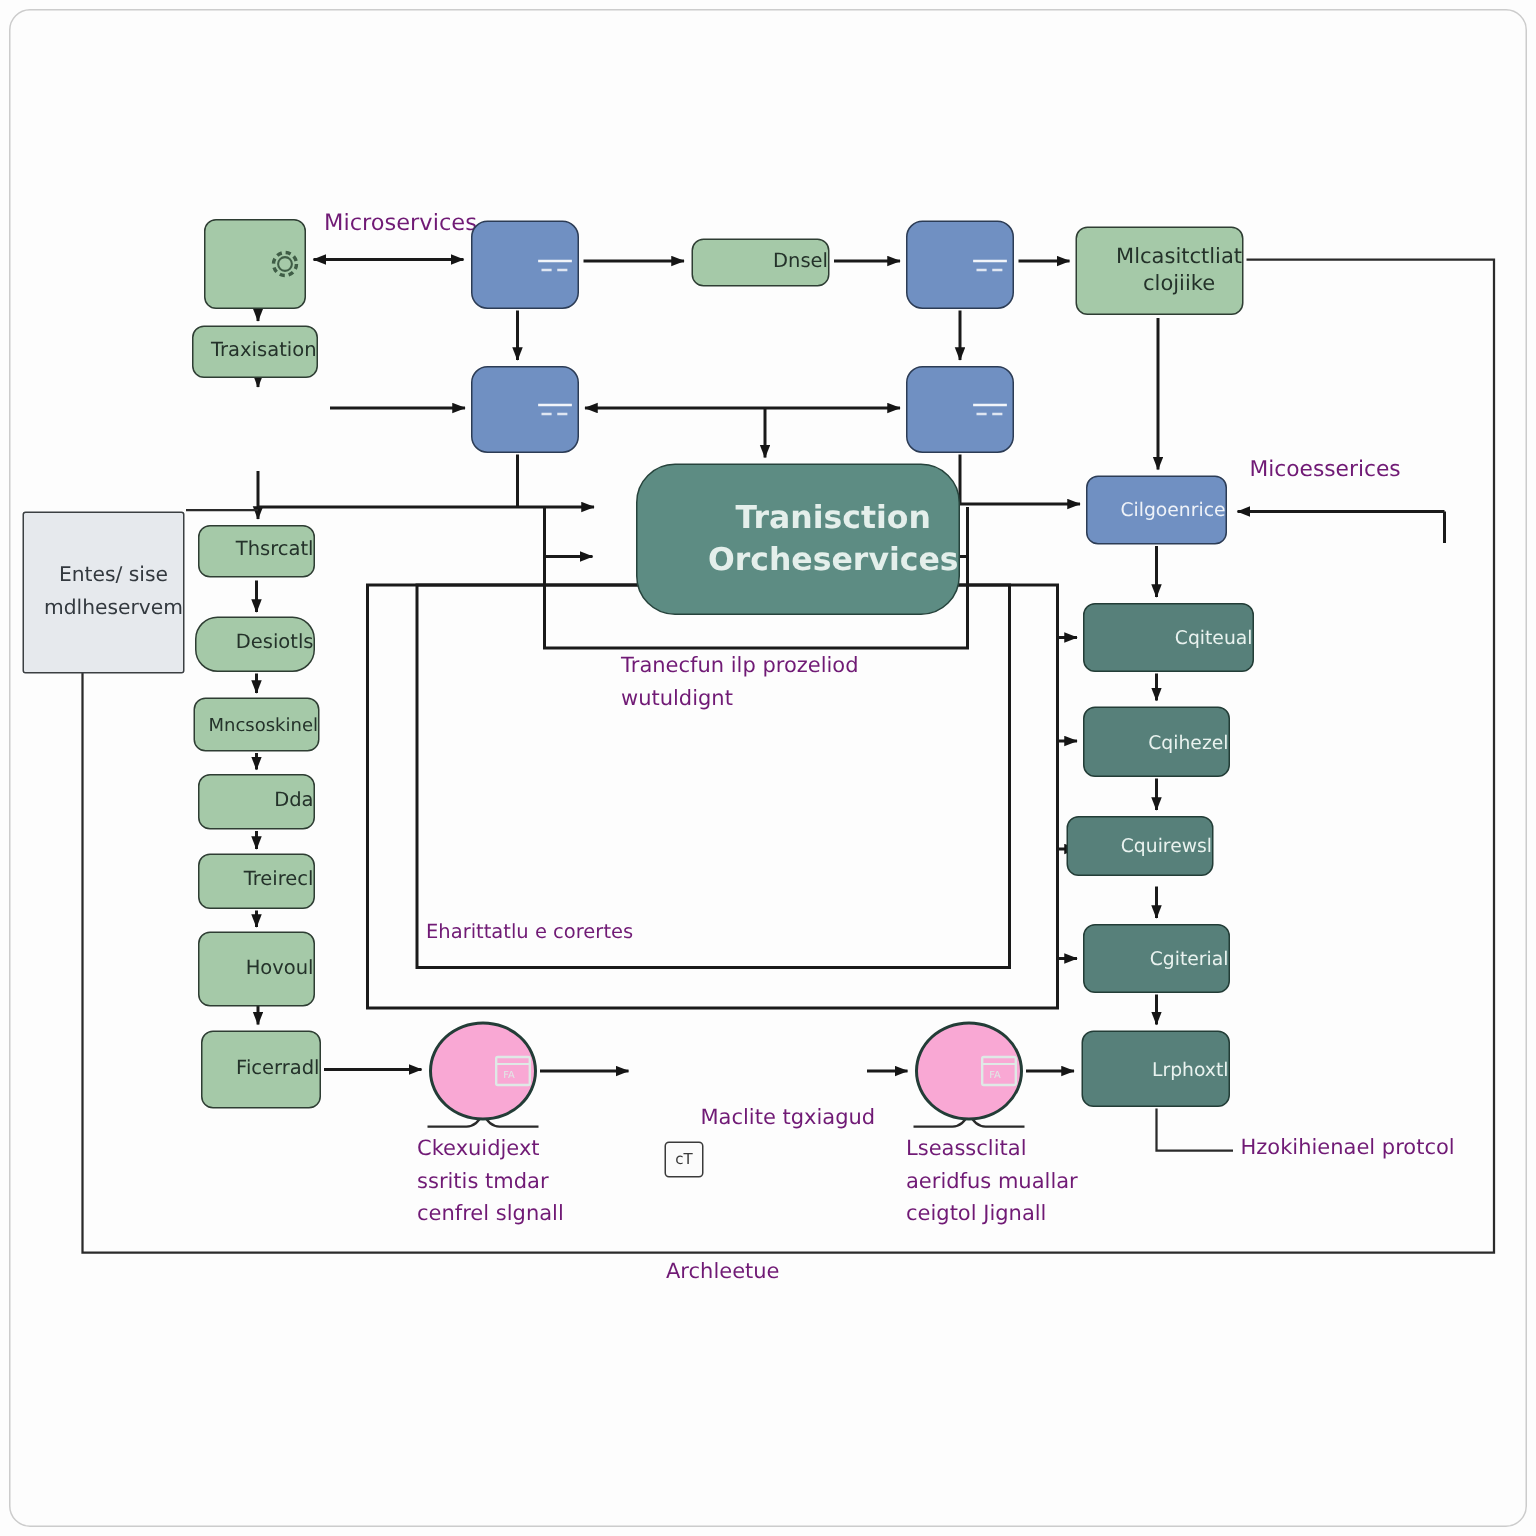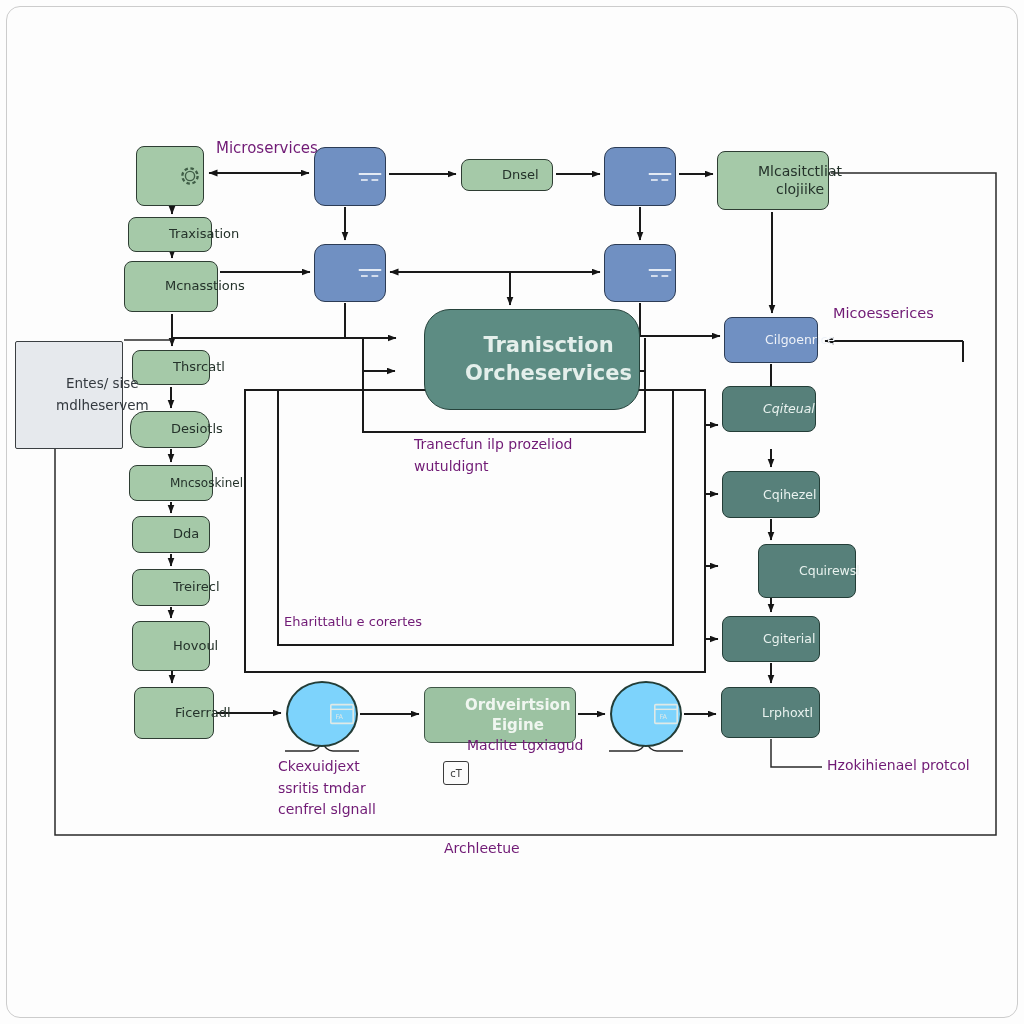--- a/index.html
+++ b/index.html
@@ -1,32 +1,32 @@
 <!DOCTYPE html>
 <html><head>
 <meta charset="utf-8">
 <style>
   html,body{margin:0;padding:0;background:#ffffff;}
   #stage{position:relative;width:1024px;height:1024px;background:#fdfdfd;overflow:hidden;
          font-family:"DejaVu Sans",sans-serif;color:#222;}
   #photo-frame{position:absolute;left:6px;top:6px;width:1010px;height:1010px;
          border:1.5px solid #cccccc;border-radius:14px;pointer-events:none;}
   #wires{position:absolute;left:0;top:0;width:1024px;height:1024px;}
-  .box{position:absolute;display:flex;align-items:center;justify-content:flex-start;
+  .box{position:absolute;display:flex;align-items:center;justify-content:flex-end;
        text-align:center;box-sizing:border-box;border:1.8px solid #2e3d33;
        border-radius:8px;background:#a5c9a8;color:#24322a;font-size:13px;line-height:1.25;padding-left:40px;}
   .blue{background:#7090c2;border-color:#2c3c55;border-radius:11px;}
   .teal{background:#57807a;border-color:#233d37;color:#e9f2ef;font-size:12.5px;}
   .teal-center{background:#5d8c83;border-color:#26433c;border-radius:26px;color:#e4efeb;
        font-size:21px;font-weight:600;line-height:1.3;}
   .engine{background:#9cc2a2;border-color:#3e5546;color:#f0f6f0;font-size:15px;font-weight:600;
        border-radius:7px;line-height:1.35;}
   .panel{background:#e6e9ed;border:1.6px solid #3b3f42;border-radius:2px;color:#33393f;
        font-size:13.5px;line-height:1.6;}
-  .ellipse{border-radius:50%;background:#7dd3fc;border:2px solid #233d37;}
+  .ellipse{border-radius:50%;background:#f9a8d4;border:2px solid #233d37;}
   .lbl{position:absolute;font-size:14px;color:#701a75;white-space:nowrap;}
   .lbl.small{font-size:13px;}
   .lbl.multi{line-height:1.55;}
   .tag-icon{position:absolute;box-sizing:border-box;border:1.6px solid #3a3a3a;border-radius:3px;
        display:flex;align-items:center;justify-content:center;font-size:10px;color:#3a3a3a;
        background:#fbfbfb;}
 </style>
 </head>
 <body>
 
@@ -111,23 +111,20 @@
       <circle cx="17" cy="17" r="10" fill="none" stroke="#3f5d46" stroke-width="3" stroke-dasharray="4.5 3.4"></circle>
       <circle cx="17" cy="17" r="6" fill="none" stroke="#3f5d46" stroke-width="1.8"></circle>
     </svg>
   </div>
 
   <div class="lbl" style="left:216px;top:139px;font-size:15px;">Microservices</div>
 
   <div class="box" style="left:128px;top:217px;width:84px;height:35px;">
     <span>Traxisation</span>
     </div>
-  <div class="box" style="left:124px;top:261px;width:94px;height:51px;">
-    <span>Mcnasstions</span>
-    </div>
   <div class="box" style="left:132px;top:350px;width:78px;height:35px;">
     <span>Thsrcatl</span>
     </div>
   <div class="box" style="left:130px;top:411px;width:80px;height:37px;border-radius:15px;">
     <span>Desiotls</span>
     </div>
   <div class="box" style="left:129px;top:465px;width:84px;height:36px;font-size:12px;">
     <span>Mncsoskinel</span>
     </div>
   <div class="box" style="left:132px;top:516px;width:78px;height:37px;">
@@ -189,27 +186,27 @@
     <span>Tranecfun ilp prozeliod</span><br>
     <span>wutuldignt</span></div>
 
   <div class="lbl small" style="left:284px;top:614px;">Eharittatlu e corertes</div>
 
   <div class="lbl" style="left:833px;top:305px;font-size:14.5px;">Micoesserices</div>
 
   <div class="box blue" style="left:724px;top:317px;width:94px;height:46px;font-size:12.5px;color:#eef2f8;border-radius:8px;">
     <span>Cilgoenrice</span>
     </div>
-  <div class="box teal" style="left:722px;top:386px;width:94px;height:46px;font-style:italic;">
+  <div class="box teal" style="left:722px;top:402px;width:114px;height:46px;">
     <span>Cqiteual</span>
     </div>
   <div class="box teal" style="left:722px;top:471px;width:98px;height:47px;">
     <span>Cqihezel</span>
     </div>
-  <div class="box teal" style="left:758px;top:544px;width:98px;height:54px;">
+  <div class="box teal" style="left:711px;top:544px;width:98px;height:40px;">
     <span>Cquirewsl</span>
     </div>
   <div class="box teal" style="left:722px;top:616px;width:98px;height:46px;">
     <span>Cgiterial</span>
     </div>
   <div class="box teal" style="left:721px;top:687px;width:99px;height:51px;">
     <span>Lrphoxtl</span>
     </div>
 
   <div class="lbl" style="left:827px;top:757px;">Hzokihienael protcol</div>
@@ -220,38 +217,38 @@
     </div>
 
   <div class="box ellipse" style="left:286px;top:681px;width:72px;height:66px;">
     <svg width="30" height="26" viewBox="0 0 30 26">
       <rect x="3" y="3" width="24" height="20" fill="none" stroke="#dfe9e6" stroke-width="1.7" rx="1"></rect>
       <line x1="3" y1="8" x2="27" y2="8" stroke="#dfe9e6" stroke-width="1.5"></line>
       <text x="8" y="18" font-size="7" fill="#dfe9e6" font-family="DejaVu Sans, sans-serif">FA</text>
     </svg>
   </div>
 
-  <div class="box engine" style="left:424px;top:687px;width:152px;height:56px;">
-    <span><span>Ordveirtsion</span><br>
-    <span>Eigine</span></span>
-    </div>
 
   <div class="box ellipse" style="left:610px;top:681px;width:72px;height:66px;">
     <svg width="30" height="26" viewBox="0 0 30 26">
       <rect x="3" y="3" width="24" height="20" fill="none" stroke="#dfe9e6" stroke-width="1.7" rx="1"></rect>
       <line x1="3" y1="8" x2="27" y2="8" stroke="#dfe9e6" stroke-width="1.5"></line>
       <text x="8" y="18" font-size="7" fill="#dfe9e6" font-family="DejaVu Sans, sans-serif">FA</text>
     </svg>
   </div>
 
   <div class="lbl multi" style="left:278px;top:756px;">
     <span>Ckexuidjext</span><br>
     <span>ssritis tmdar</span><br>
     <span>cenfrel slgnall</span></div>
 
   <div class="tag-icon" style="left:431px;top:761px;width:26px;height:24px;margin-left:12px;">cT</div>
   <div class="lbl" style="left:467px;top:737px;">Maclite tgxiagud</div>
 
+  <div class="lbl multi" style="left:604px;top:756px;">
+    <span>Lseassclital</span><br>
+    <span>aeridfus muallar</span><br>
+    <span>ceigtol Jignall</span></div>
 
   <div class="lbl" style="left:444px;top:840px;">Archleetue</div>
 
   <div id="photo-frame"></div>
 </div>
 
 </body></html>

